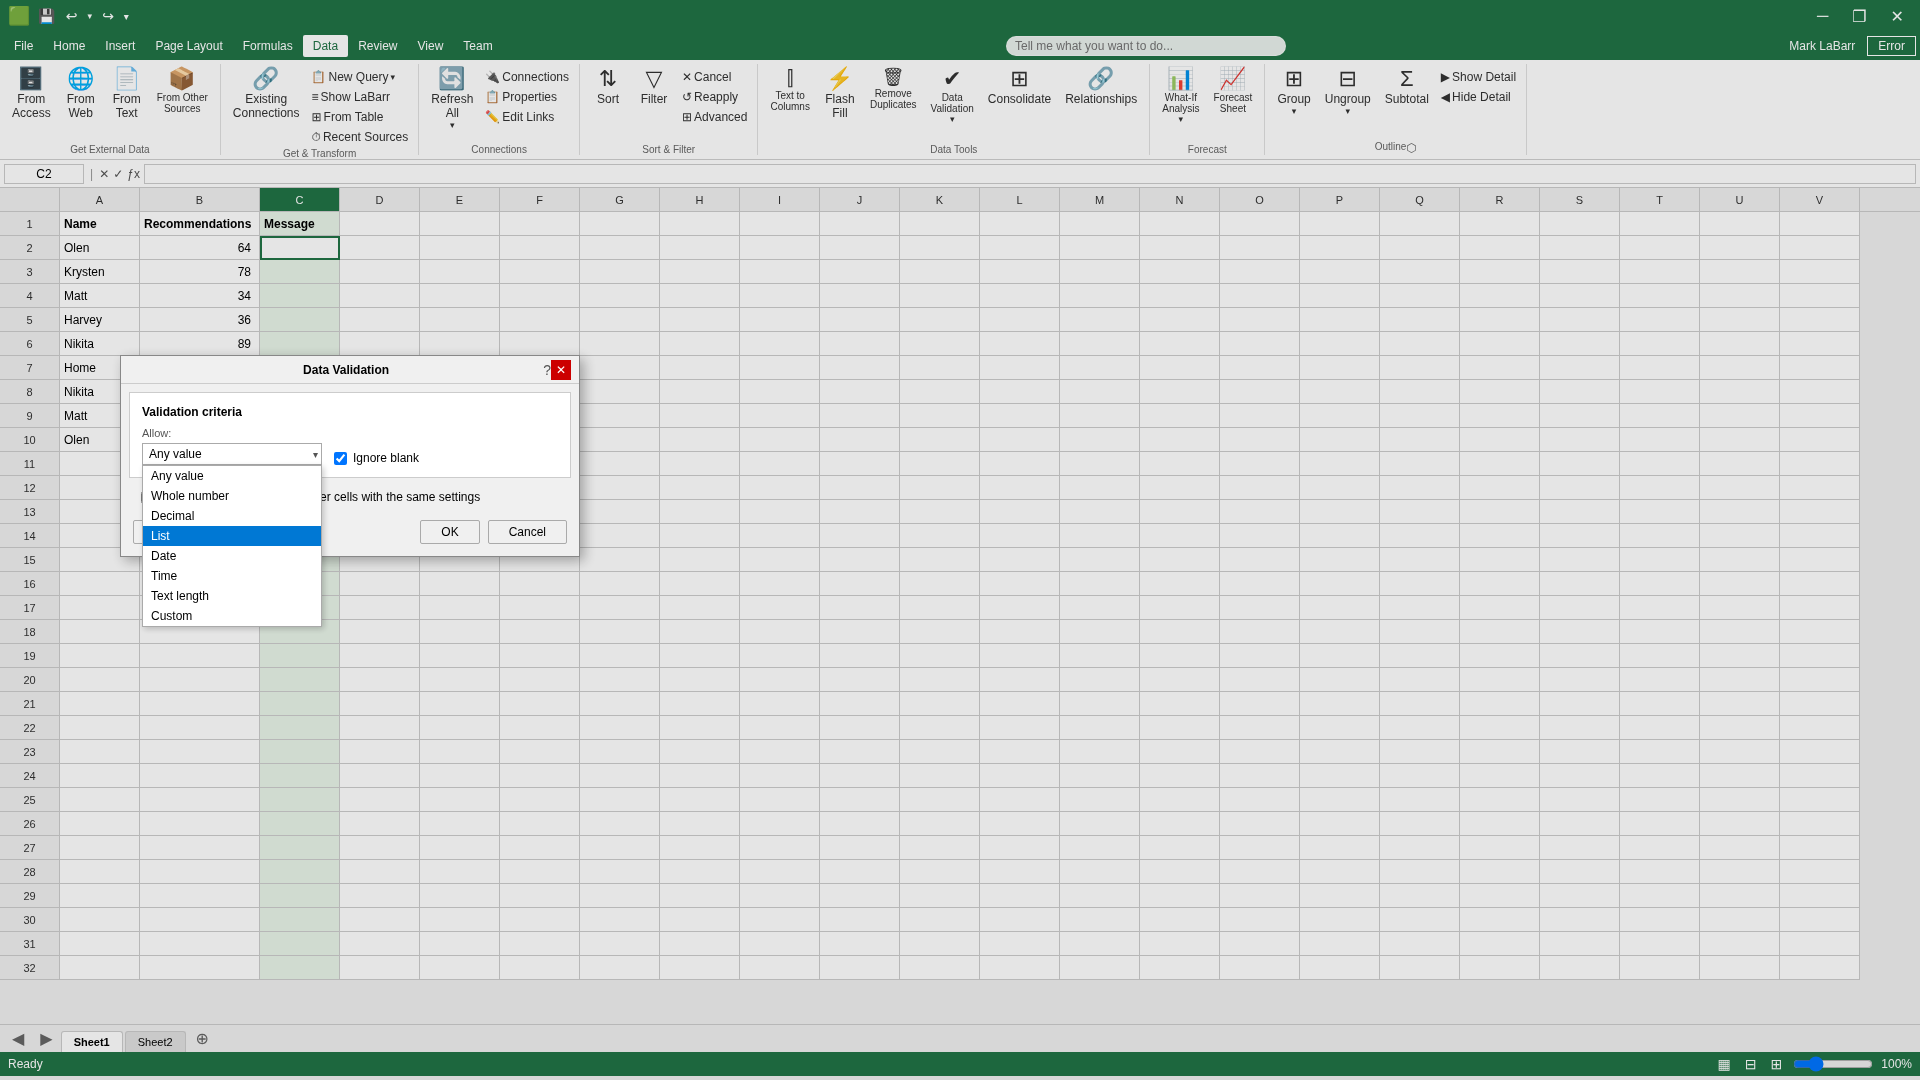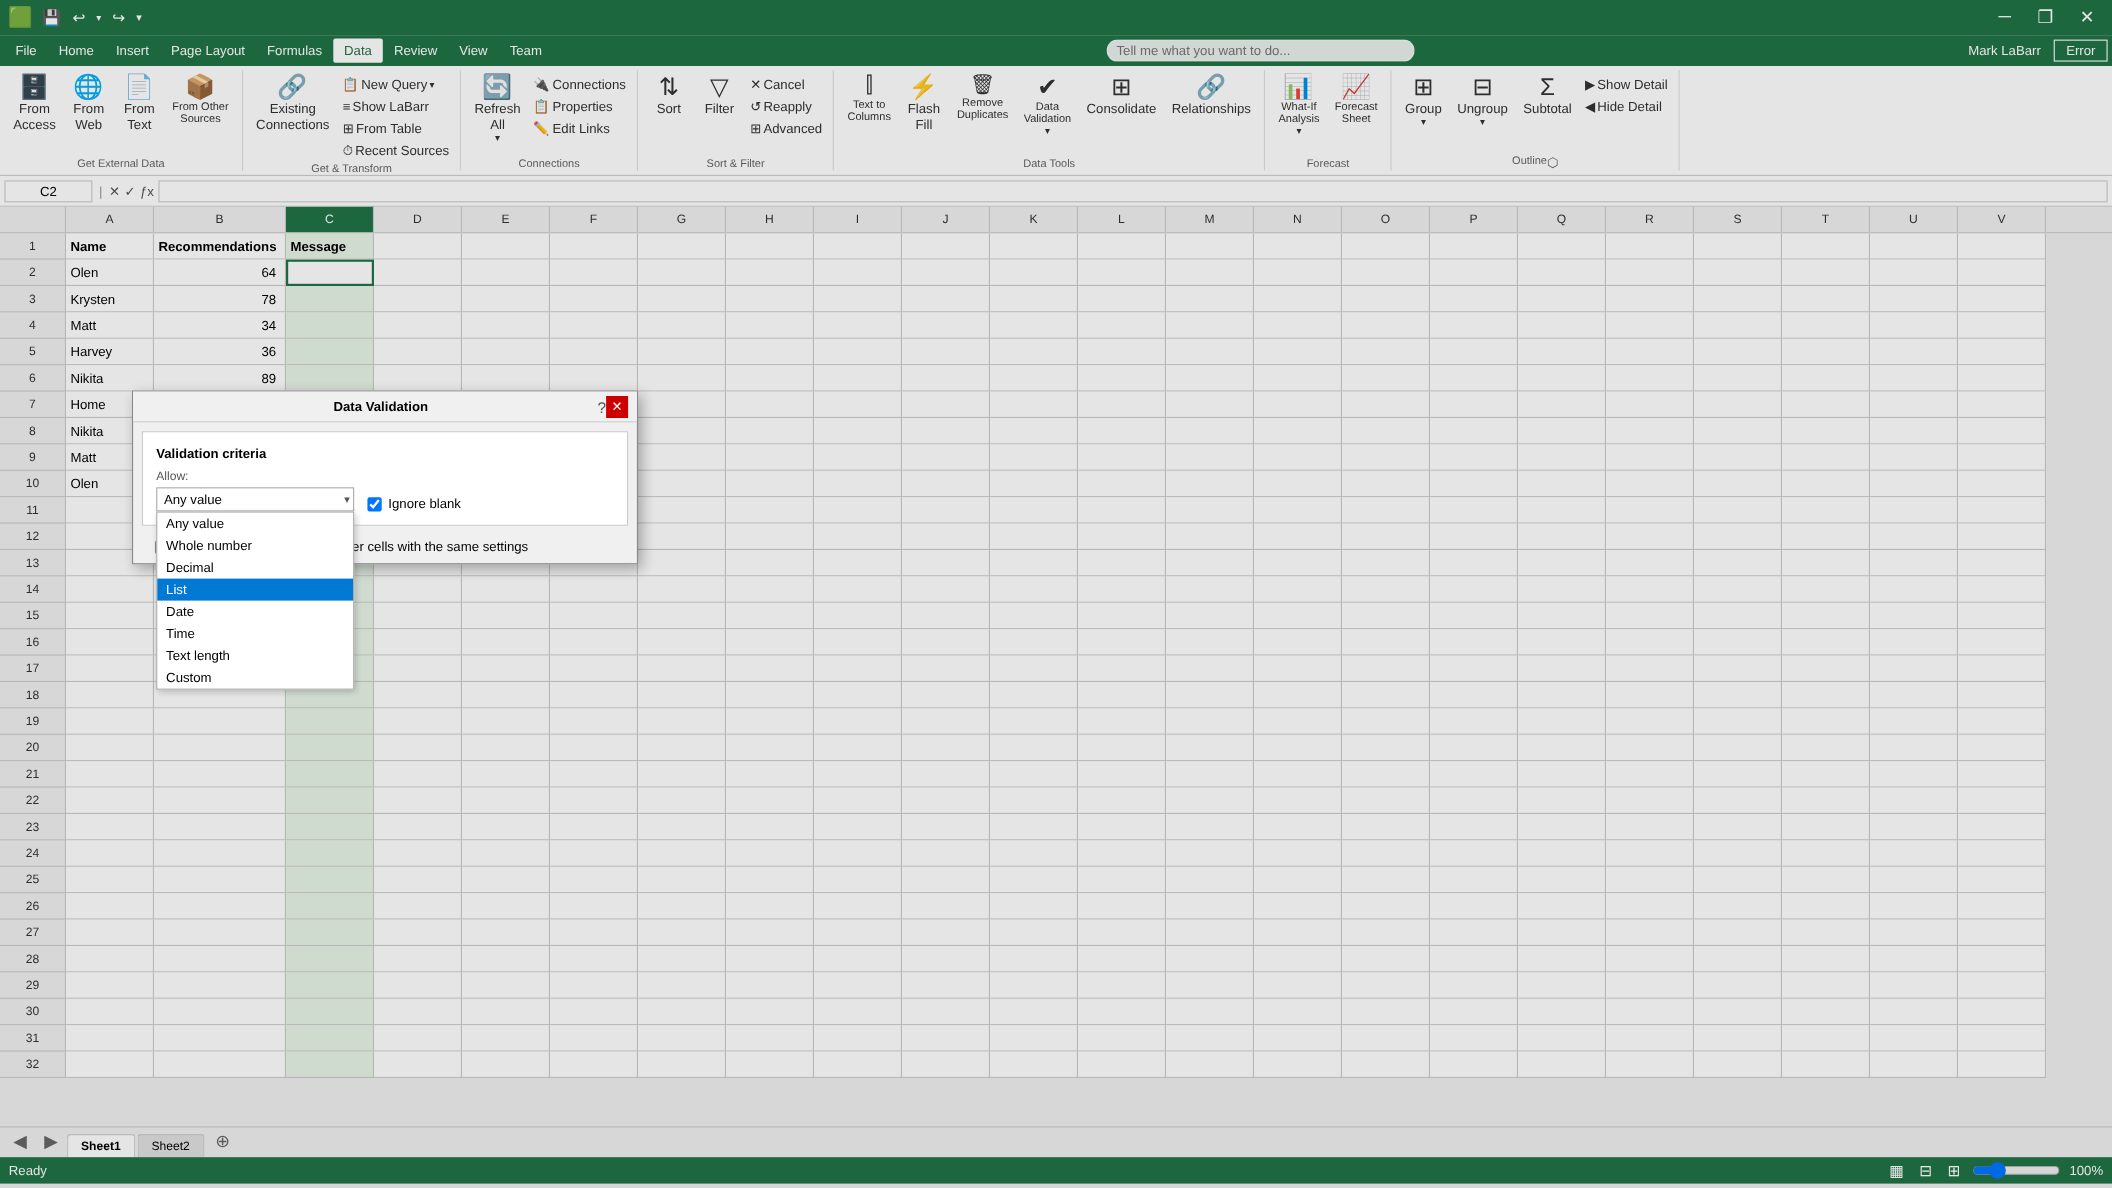--- a/index.html
+++ b/index.html
@@ -1456,14 +1456,21 @@
           <label>Ignore blank</label>
         </div>
       </div>
     </div>
     <div style="padding: 4px 20px 8px;">
       <label style="display:flex; align-items:center; gap:6px; font-size:11px;">
         <input type="checkbox" style="">
         <span>Apply these changes to all other cells with the same settings</span>
       </label>
     </div>
+    <div class="modal-footer">
+      <button class="modal-btn">Clear All</button>
+      <div style="display:flex; gap:8px;">
+        <button class="modal-btn">OK</button>
+        <button class="modal-btn">Cancel</button>
+      </div>
+    </div>
   </div>
 </div>
 
 </body></html>

